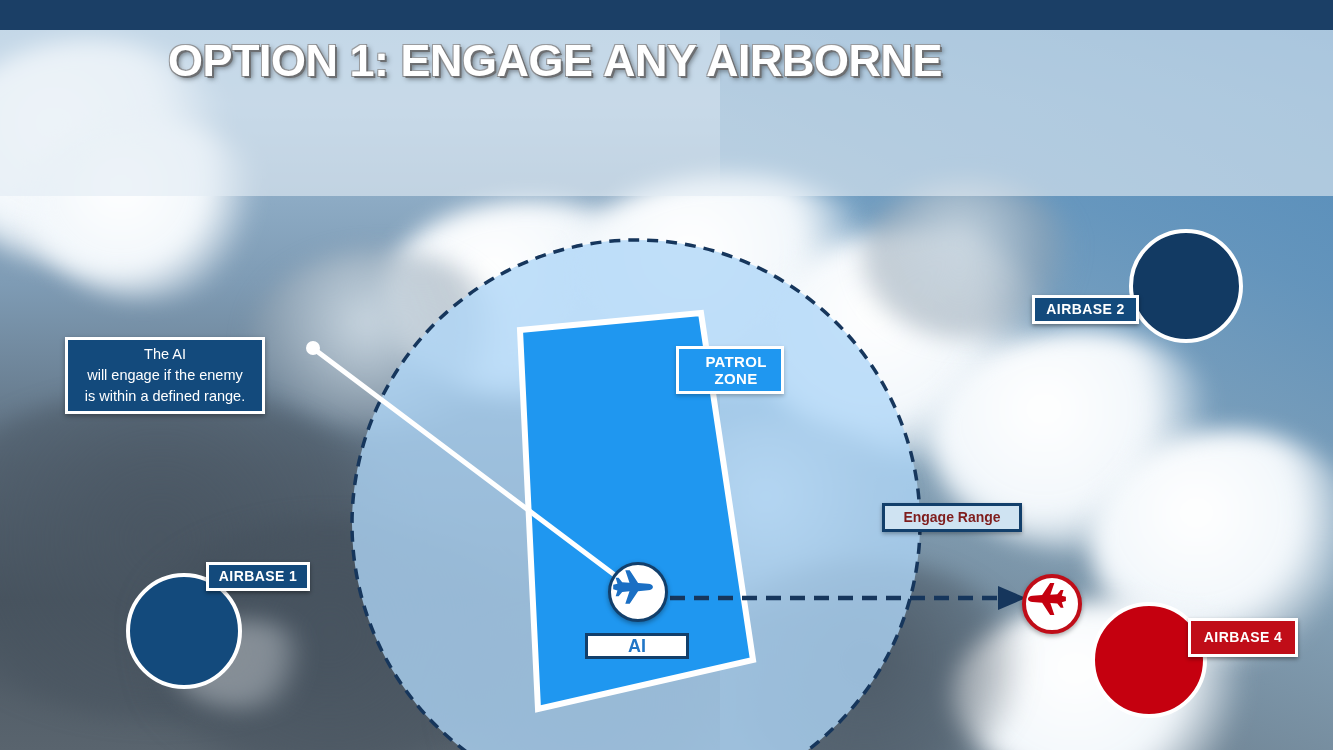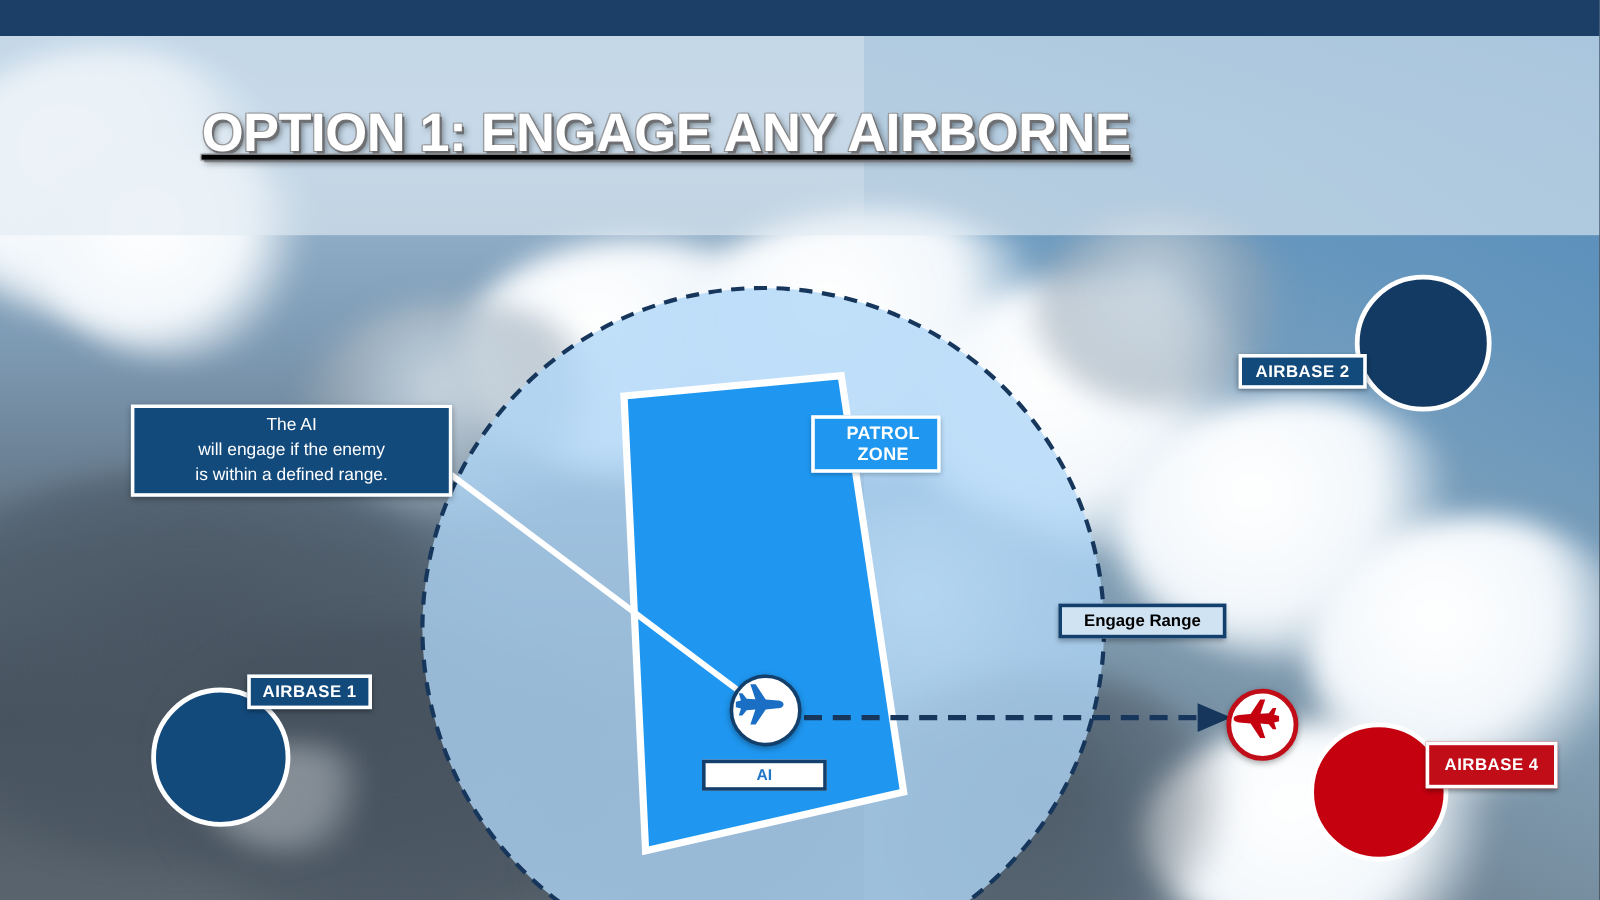--- a/index.html
+++ b/index.html
@@ -16,56 +16,56 @@
   .cl{position:absolute;border-radius:50%;filter:blur(11px);}
   .cw{background:radial-gradient(circle at 38% 36%,#ffffff 0%,#f2f7fb 45%,rgba(226,236,243,0) 72%);}
   .cg{background:radial-gradient(circle at 45% 40%,#c9d6e0 0%,rgba(150,166,180,.55) 55%,rgba(120,135,150,0) 76%);}
   .cd{background:radial-gradient(circle at 50% 45%,rgba(72,84,96,.85) 0%,rgba(66,78,90,.4) 58%,rgba(60,70,82,0) 80%);}
 
   
   .topbar{position:absolute;left:0;top:0;width:1333px;height:30px;background:#1b3f66;}
   .titleband{position:absolute;left:0;top:30px;width:1333px;height:166px;
              background:rgba(226,236,244,.62);}
   .titlewrap{position:absolute;left:0;top:36px;width:1110px;height:150px;
-             display:flex;flex-direction:column;justify-content:center;align-items:center;text-decoration:underline;}
+             display:flex;flex-direction:column;align-items:center;}
   .ttl{font-size:45px;font-weight:bold;color:#ffffff;letter-spacing:-.5px;line-height:1.12;
        text-align:center;white-space:nowrap;
        text-shadow:2px 2px 0 #6d6f72,-1px -1px 0 #9a9c9f,1px -1px 0 #8e9093,-1px 1px 0 #8e9093,
                    3px 3px 5px rgba(40,45,50,.55);}
 
   
   .layer{position:absolute;inset:0;}
   svg{position:absolute;left:0;top:0;overflow:visible;}
 
   
   .lbl{position:absolute;display:flex;align-items:center;justify-content:center;
        font-weight:bold;box-sizing:border-box;text-align:center;line-height:1.15;}
 
-  .callout{position:absolute;left:65px;top:337px;width:268px;height:77px;
+  .callout{position:absolute;left:65px;top:337px;width:200px;height:77px;
            background:#134a7c;border:3px solid #ffffff;box-sizing:border-box;
            display:flex;align-items:center;justify-content:center;
            color:#ffffff;font-size:14.5px;font-weight:normal;line-height:1.45;text-align:center;
-           box-shadow:0 2px 5px rgba(0,0,0,.35);margin-left:44px;}
+           box-shadow:0 2px 5px rgba(0,0,0,.35);}
 
   .ab{border:3px solid #ffffff;color:#ffffff;font-size:14px;letter-spacing:.4px;
       box-shadow:0 2px 4px rgba(0,0,0,.4);}
   .ab1{left:206px;top:562px;width:104px;height:29px;background:#134a7c;}
   .ab2{left:1032px;top:295px;width:107px;height:29px;background:#134a7c;}
   .ab4{left:1188px;top:618px;width:110px;height:39px;background:#c00d18;}
 
   .pz{left:676px;top:346px;width:108px;height:48px;background:#1f97f0;
       border:3px solid #ffffff;color:#ffffff;font-size:15px;letter-spacing:.3px;
       box-shadow:0 2px 4px rgba(0,0,0,.25);padding-left:12px;}
 
   .er{left:882px;top:503px;width:140px;height:29px;background:#cfe3f2;
-      border:3px solid #123f6b;color:#000000;font-size:14px;
+      border:3px solid #123f6b;color:#7f1d1d;font-size:14px;
       box-shadow:0 2px 4px rgba(0,0,0,.3);}
 
   .ai{left:585px;top:633px;width:104px;height:26px;background:#ffffff;
-      border:3px solid #123f6b;color:#2176c7;font-size:13px;}
+      border:3px solid #123f6b;color:#2176c7;font-size:18px;}
 
   .marker{position:absolute;border-radius:50%;background:#ffffff;
           display:flex;align-items:center;justify-content:center;box-sizing:border-box;}
   .m-ai{left:608px;top:562px;width:60px;height:60px;border:3px solid #123f6b;
         box-shadow:0 2px 5px rgba(0,0,0,.35);}
   .m-en{left:1022px;top:574px;width:60px;height:60px;border:4px solid #c00d18;
         box-shadow:0 2px 5px rgba(0,0,0,.35);}
 </style>
 </head>
 <body>

